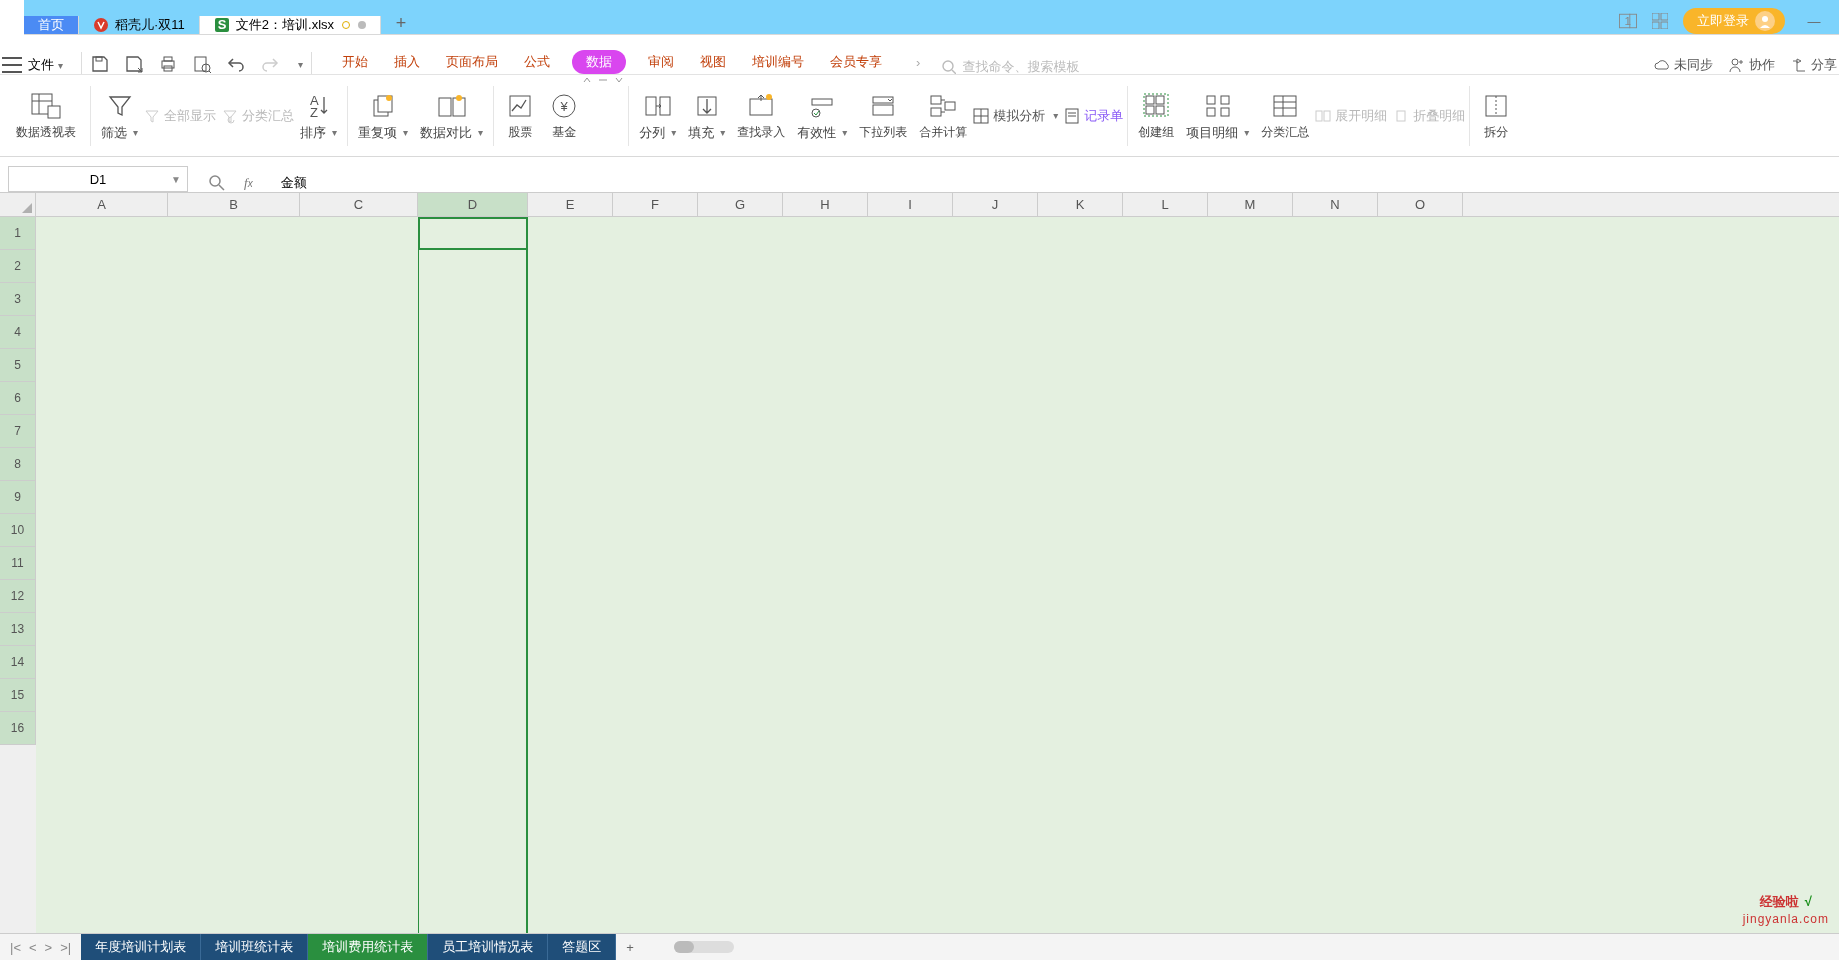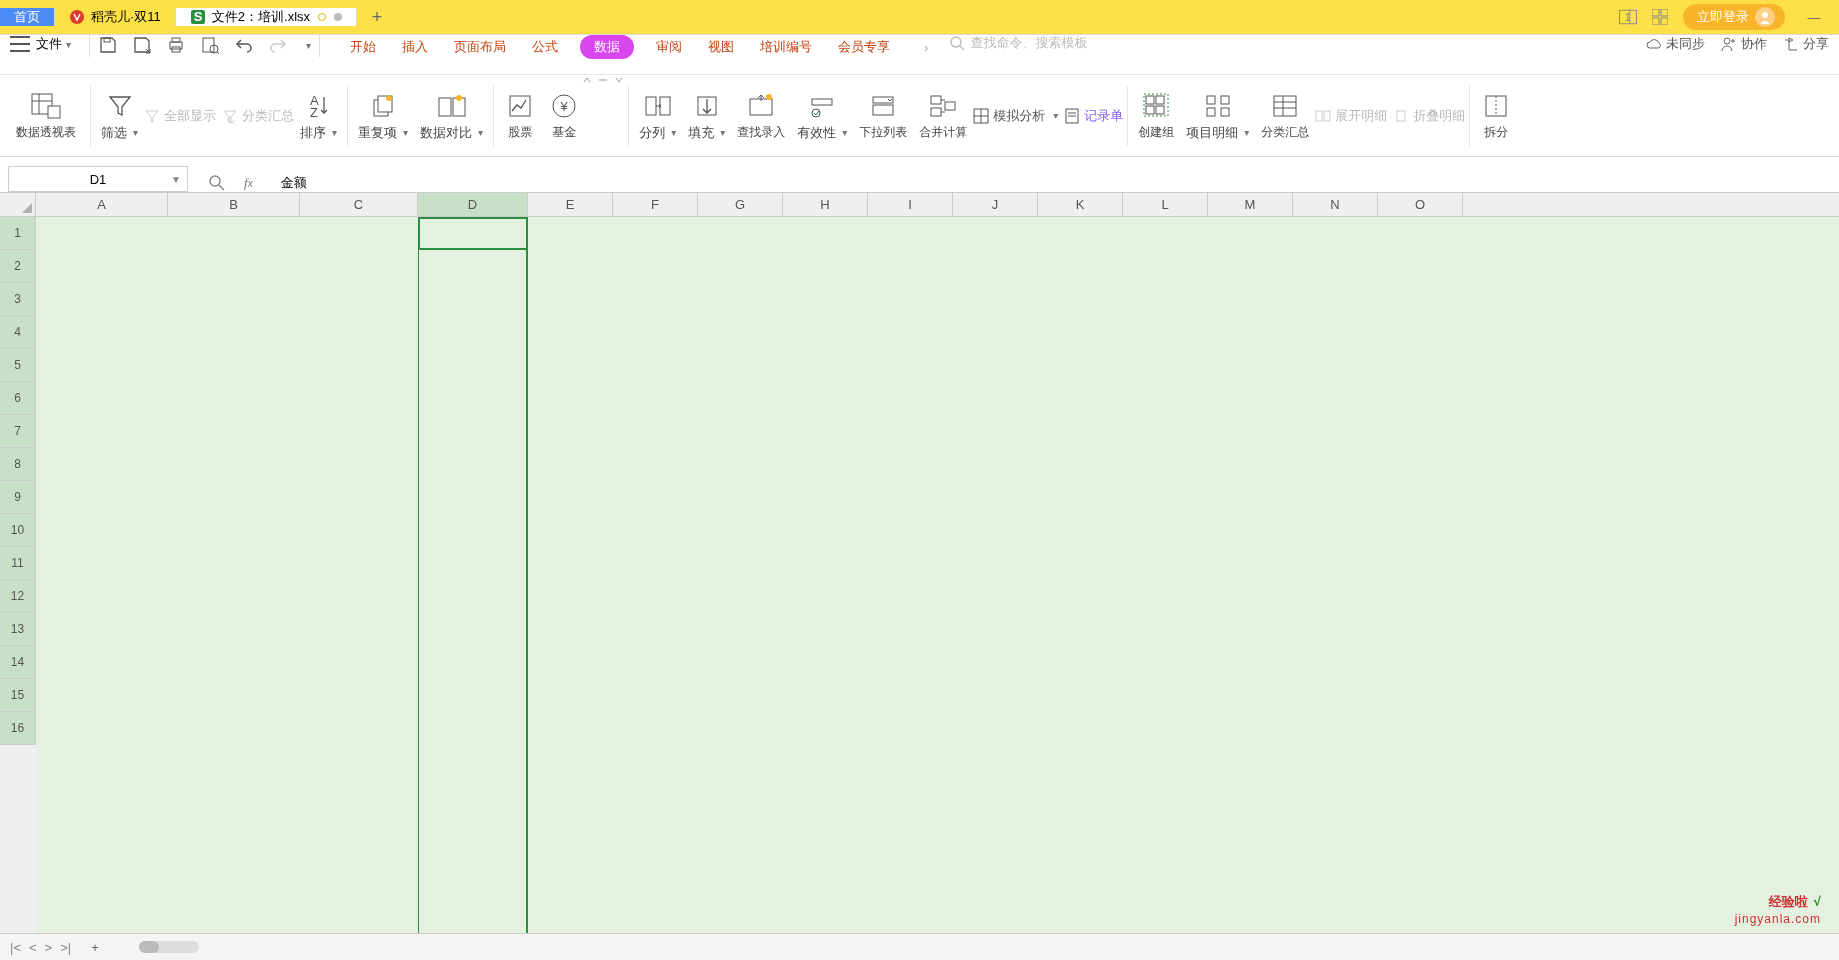--- a/index.html
+++ b/index.html
@@ -1,31 +1,31 @@
 <!DOCTYPE html>
 <html><head>
 <meta charset="utf-8">
 <style>
 * { box-sizing: border-box; margin: 0; padding: 0; font-family: "Microsoft YaHei", Arial, sans-serif; font-size: 13px; }
 body { width: 1839px; height: 960px; background: #fff; overflow: hidden; position: relative; }
-.titlebar { height: 35px; background: #fde047; display: flex; align-items: center; border-bottom: 1px solid #d9d9d9; }
+.titlebar { height: 35px; background: #7dd3fc; display: flex; align-items: flex-end; border-bottom: 1px solid #d9d9d9; margin-left: 24px; }
 .tab { display: flex; align-items: center; padding: 0 14px; border-right: 1px solid #d9d9d9; position: relative; }
 .tab.home { background: #4b8bf4; color: #fff; }
 .tab.active { background: #fff; }
 .tab .icon-box { width: 16px; height: 16px; margin-right: 6px; }
 .dot-yellow { width:8px;height:8px;border-radius:50%;border:1px solid #e0b000;margin-left:8px;}
 .dot-grey{width:8px;height:8px;border-radius:50%;background:#bbb;margin-left:8px;}
 .tab-add { width:40px;display:flex;align-items:center;justify-content:center;color:#666;font-size:18px;}
 .titlebar-right { margin-left:auto;display:flex;align-items:center;gap:14px;padding:0 10px;}
 .tb-icon{width:18px;height:18px;display:flex;align-items:center;justify-content:center;color:#666;}
 .login-btn{background:#f9b52a;color:#fff;border-radius:14px;padding:3px 10px 3px 14px;display:flex;align-items:center;gap:6px;font-size:12px;}
 .avatar-circ{width:20px;height:20px;border-radius:50%;background:#fdd086;display:flex;align-items:center;justify-content:center;}
 .min-btn{color:#666;width:30px;text-align:center;}
 
-.menubar{height:40px;display:flex;align-items:flex-start;border-bottom:1px solid #e3e3e3;padding:0 10px;}
+.menubar{height:40px;display:flex;align-items:flex-end;border-bottom:1px solid #e3e3e3;padding:0 2px;}
 .hamburger{width:20px;height:16px;display:flex;flex-direction:column;justify-content:space-between;margin-right:6px;}
 .hamburger span{height:2px;background:#555;}
 .file-menu{display:flex;align-items:center;margin-right:10px;}
 .drop-caret{margin-left:4px;color:#777;font-size:10px;}
 .divider-v{width:1px;height:22px;background:#ddd;margin:0 8px;}
 .qat{display:flex;align-items:center;gap:14px;}
 .qat-icon{width:20px;height:20px;display:flex;align-items:center;justify-content:center;color:#555;}
 .ribbon-tabs{display:flex;align-items:center;margin-left:18px;gap:18px;}
 .ribbon-tab{padding:3px 4px;color:#c2410c;}
 .ribbon-tab.active{background:#d946ef;color:#fff;border-radius:12px;padding:3px 14px;}
@@ -72,21 +72,21 @@
 .col-sel-outline{position:absolute;top:0;left:382px;width:110px;bottom:0;border-left:1px solid #2a8f3f;border-right:2px solid #2a8f3f;pointer-events:none;}
 
 .sheet-tabs{position:absolute;bottom:0;left:0;right:0;height:27px;background:#f4f4f4;display:flex;align-items:center;border-top:1px solid #ccc;}
 .st-nav{display:flex;align-items:center;gap:8px;padding:0 10px;color:#888;}
 .st-tab{height:27px;padding:0 14px;display:flex;align-items:center;background:#1f4e79;color:#fff;border-right:1px solid #3a6a96;font-size:13px;}
 .st-tab.active{background:#2a8f3f;}
 .st-add{padding:0 10px;color:#666;}
 .hscroll{margin-left:30px;width:60px;height:12px;background:#ddd;border-radius:6px;position:relative;}
 .hscroll:before{content:"";position:absolute;left:0;top:0;width:20px;height:12px;background:#bbb;border-radius:6px;}
 
-.watermark{position:absolute;right:18px;bottom:34px;text-align:right;}
+.watermark{position:absolute;right:10px;bottom:34px;text-align:center;}
 .wm1{font-size:22px;color:#c33;font-weight:bold;}
 .wm1 .chk{color:#1a8f1a;}
 .wm2{font-size:12px;color:#c33;letter-spacing:1px;}
 svg{display:block;}
 </style>
 </head>
 <body>
 
 <div class="titlebar">
   <div class="tab home">
@@ -664,20 +664,27 @@
   </div>
 </div>
 
 <div class="sheet-tabs">
   <div class="st-nav">
     <span>|&lt;</span>
     <span>&lt;</span>
     <span>&gt;</span>
     <span>&gt;|</span>
   </div>
+  <div id="sheet-tab-list" style="display:flex;">
+      <div class="st-tab">年度培训计划表</div>
+      <div class="st-tab">培训班统计表</div>
+      <div class="st-tab active">培训费用统计表</div>
+      <div class="st-tab">员工培训情况表</div>
+      <div class="st-tab">答题区</div>
+    </div>
   <div class="st-add">+</div>
   <div class="hscroll"></div>
 </div>
 
 <div class="watermark">
   <div class="wm1"><span>经验啦</span> <span class="chk">√</span></div>
   <div class="wm2">jingyanla.com</div>
 </div>
 
 </body></html>

